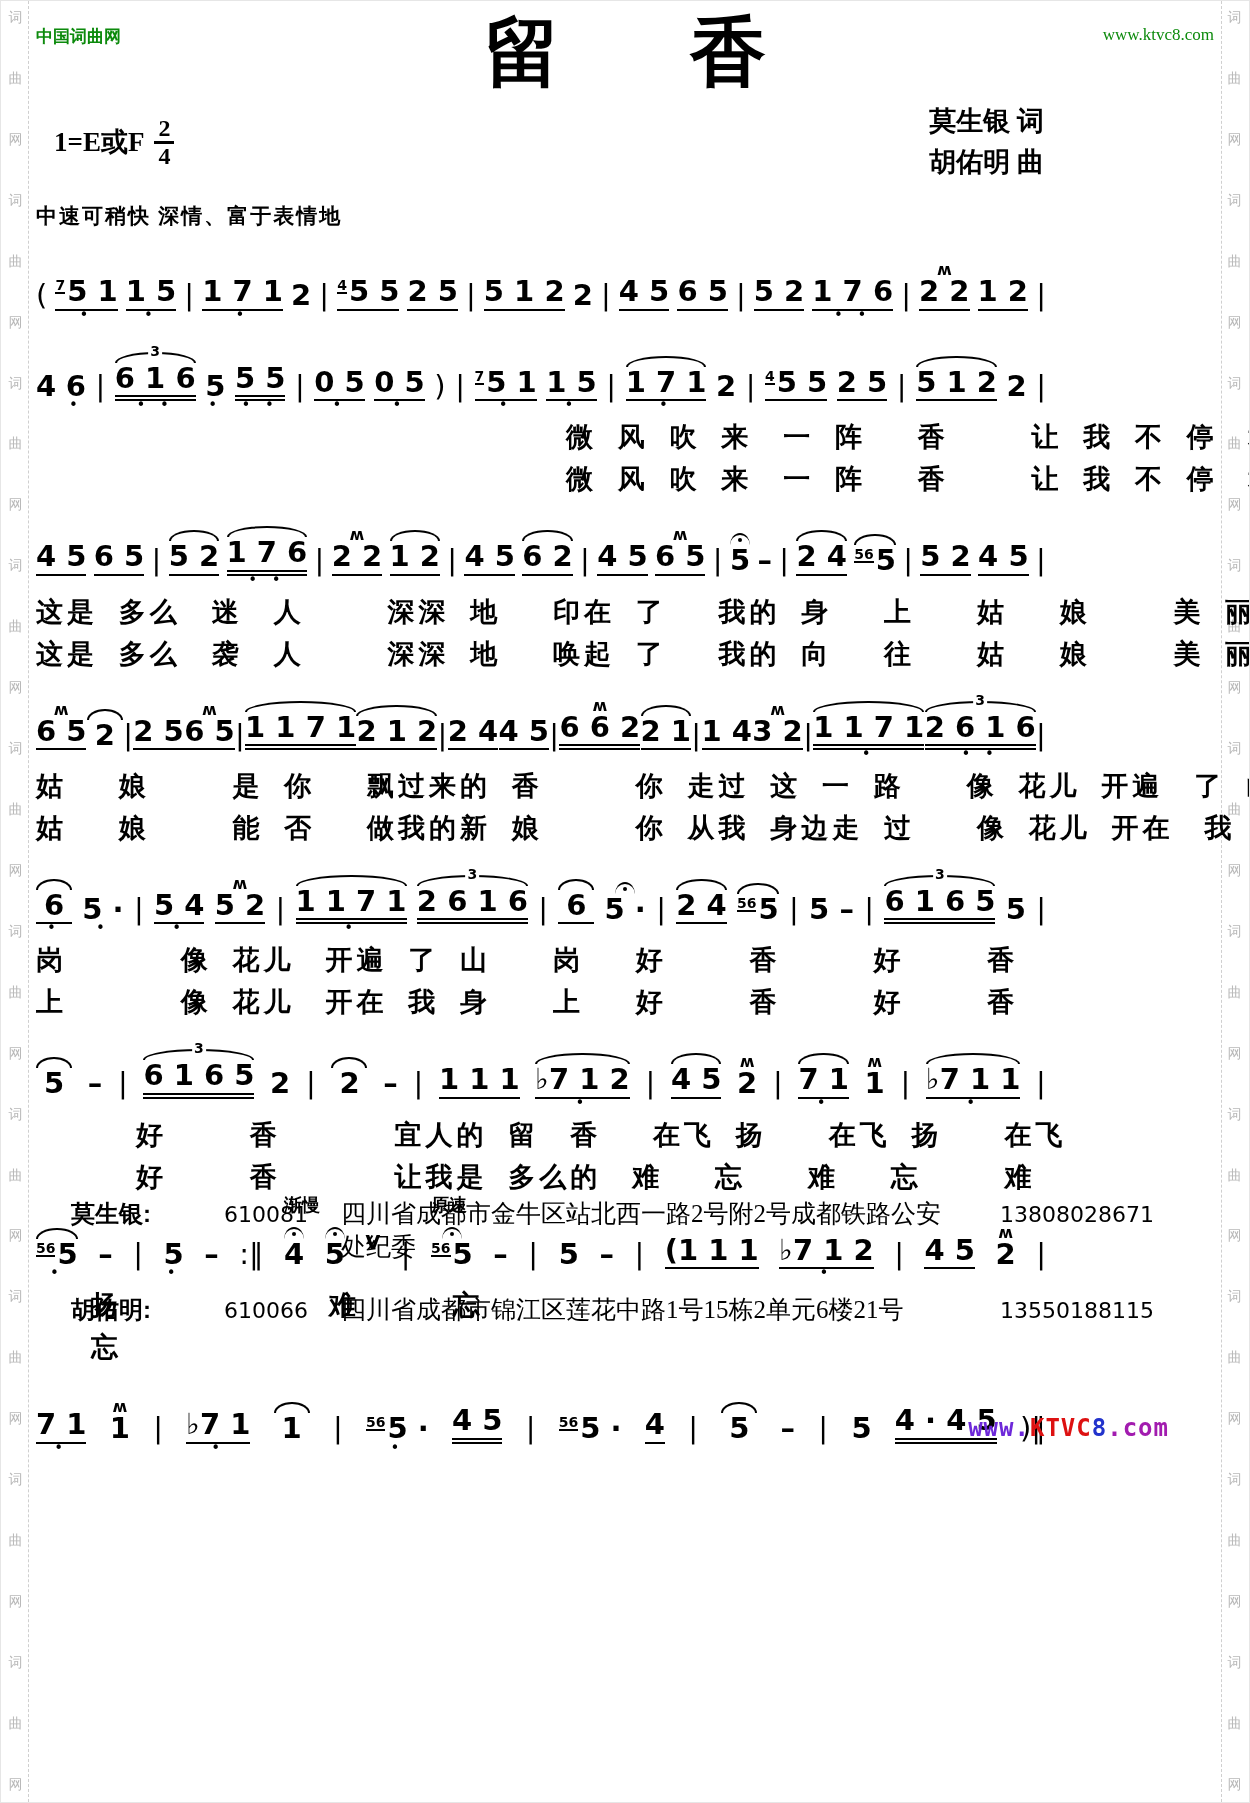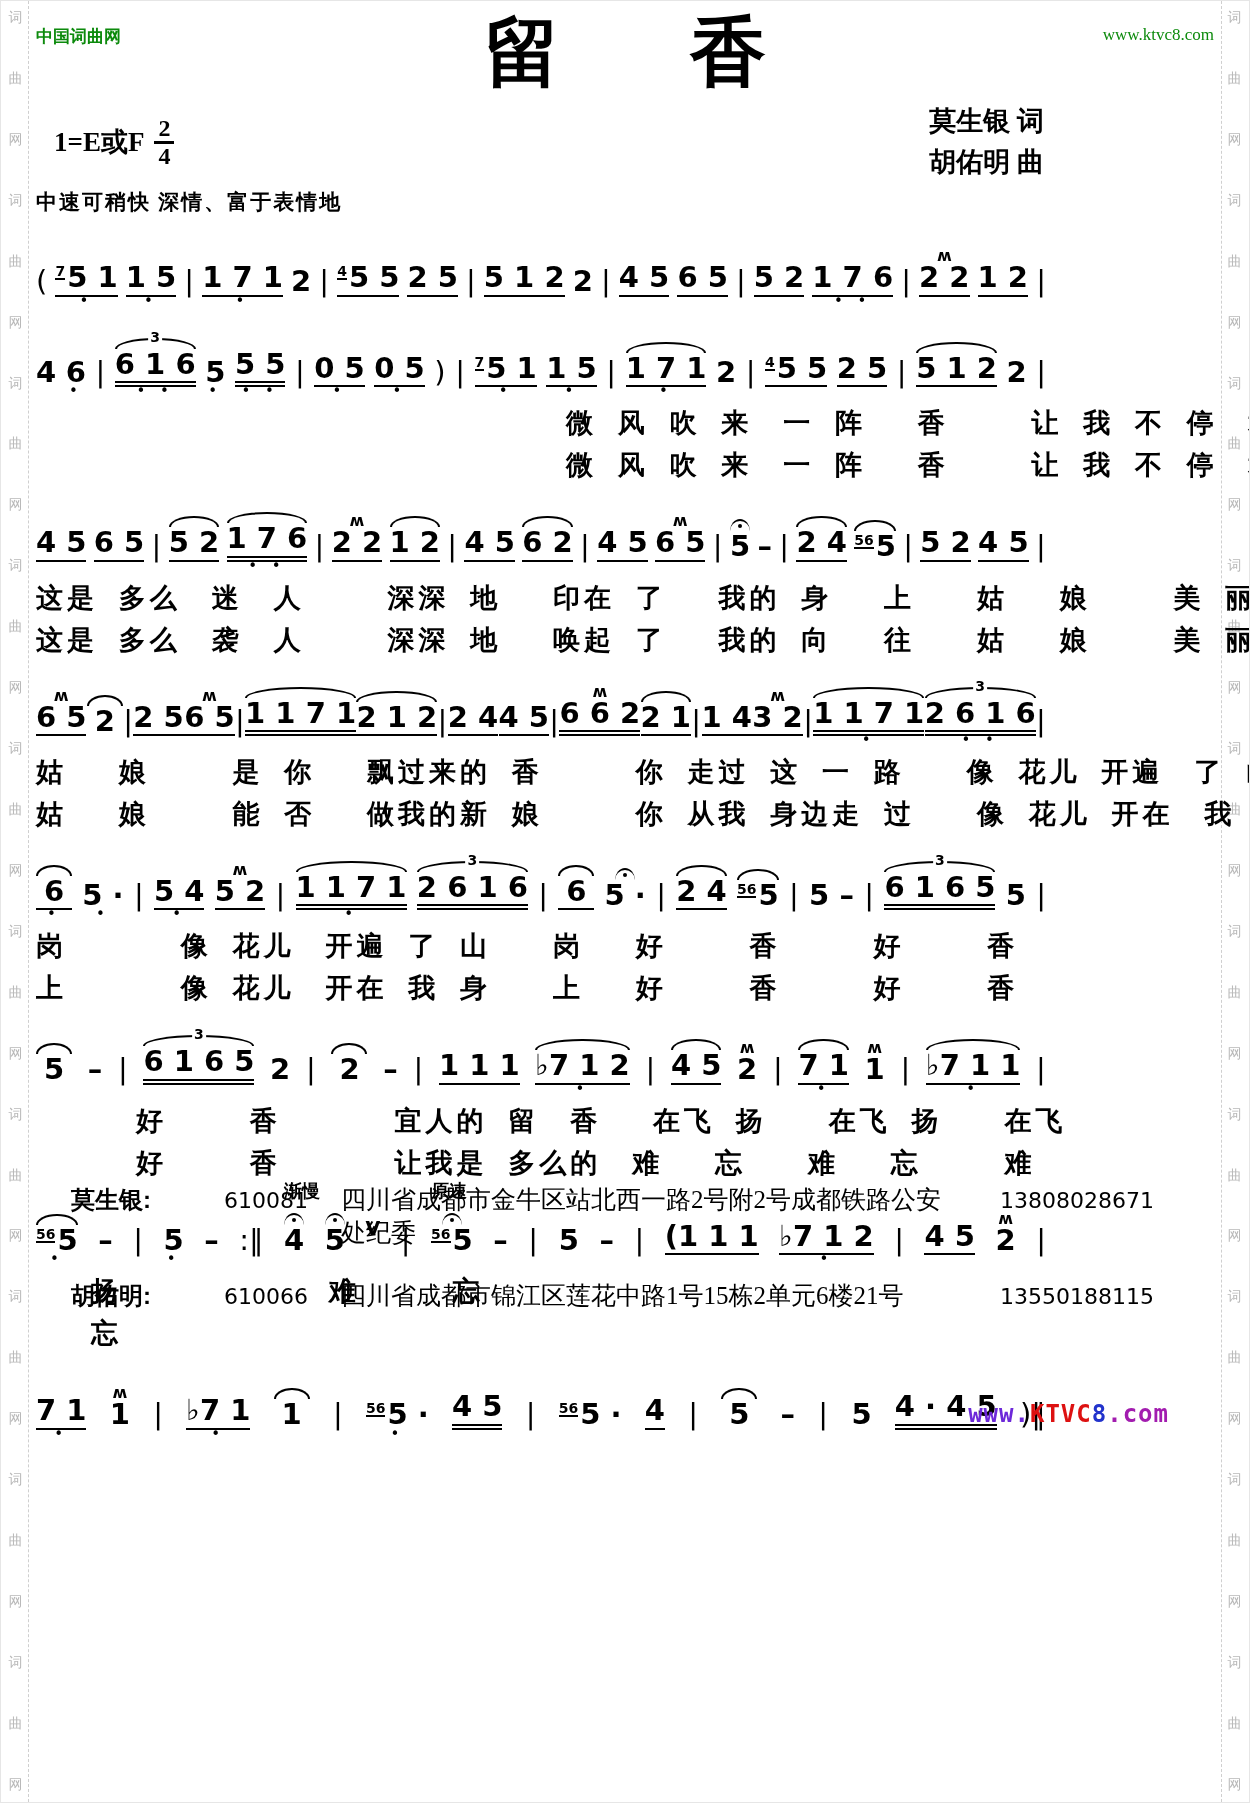--- a/index.html
+++ b/index.html
@@ -20,21 +20,21 @@
   
   .title{margin:0;padding-top:10px;text-align:center;font-size:76px;font-weight:bold;
          letter-spacing:130px;text-indent:130px;line-height:1.1;font-family:"Liberation Serif",serif;}
   
   .meta-row{display:flex;justify-content:space-between;align-items:center;margin-top:6px;}
   .keysig{font-size:27px;font-weight:bold;display:flex;align-items:center;margin-left:18px;}
   .frac{display:inline-flex;flex-direction:column;align-items:center;margin-left:10px;
         font-size:24px;line-height:1.05;}
   .frac .num{border-bottom:3px solid #000;padding:0 4px;}
   .credits{text-align:center;font-size:27px;font-weight:bold;line-height:1.55;padding-right:170px;}
-  .tempo{font-size:21px;font-weight:bold;margin-top:4px;letter-spacing:2px;}
+  .tempo{font-size:21px;font-weight:bold;margin-top:18px;letter-spacing:2px;}
   
   #systems{margin-top:22px;}
   .system{margin-bottom:16px;}
   .notation{display:flex;justify-content:space-between;align-items:flex-end;width:1010px;}
   .tok{display:inline-flex;flex-direction:column;align-items:center;}
   .orn{height:24px;width:100%;display:flex;align-items:flex-end;justify-content:center;position:relative;}
   .lbl{position:absolute;top:-22px;left:0;white-space:nowrap;font-size:18px;font-weight:bold;
        font-family:"Liberation Serif",serif;}
   .arc{width:100%;min-width:36px;height:11px;border:2px solid #000;border-bottom:none;
        border-radius:50% 50% 0 0 / 100% 100% 0 0;box-sizing:border-box;position:relative;}

